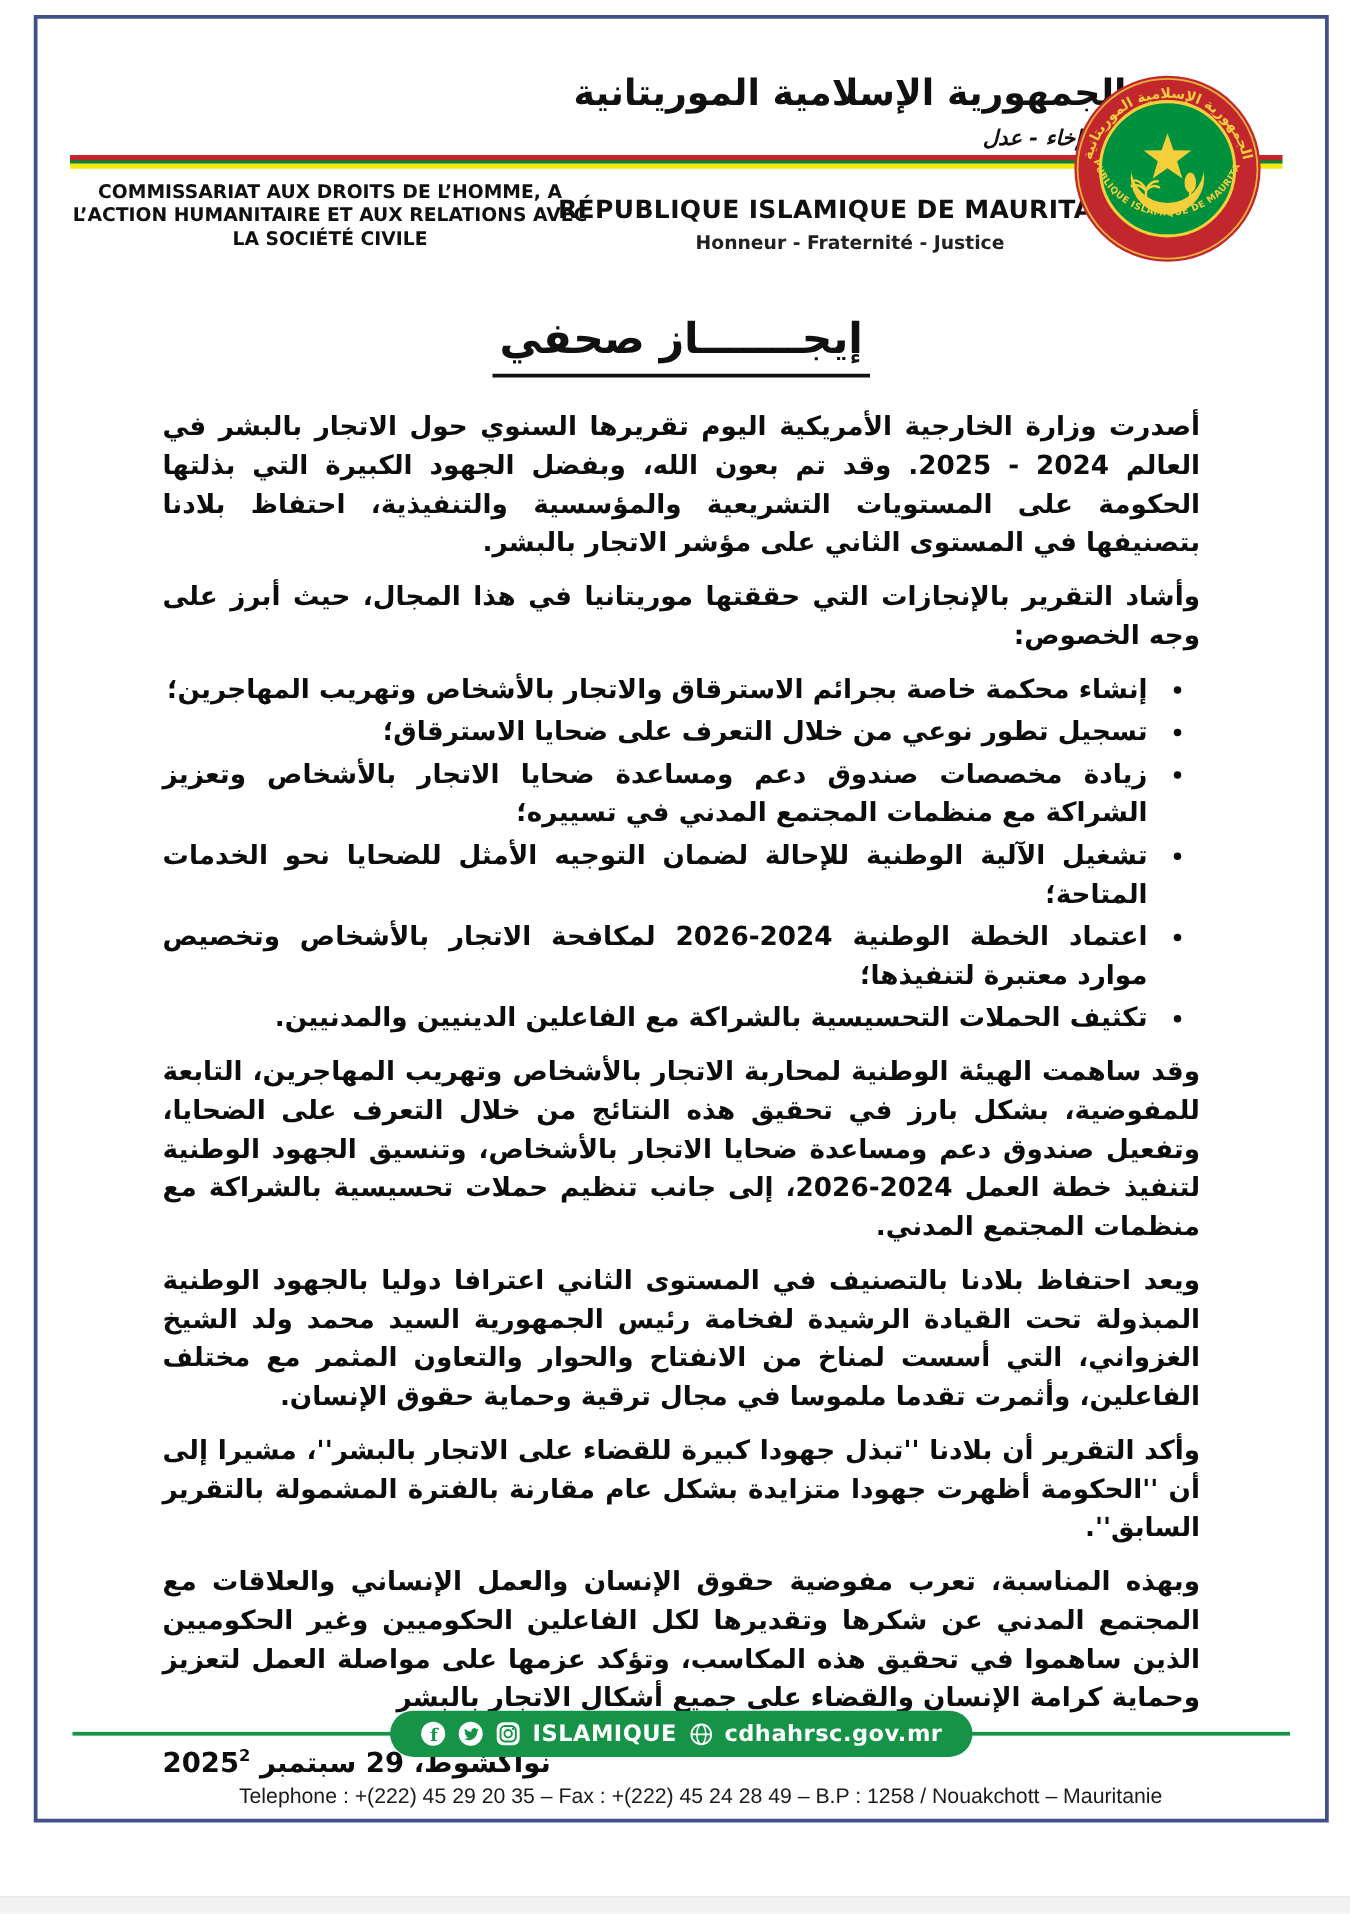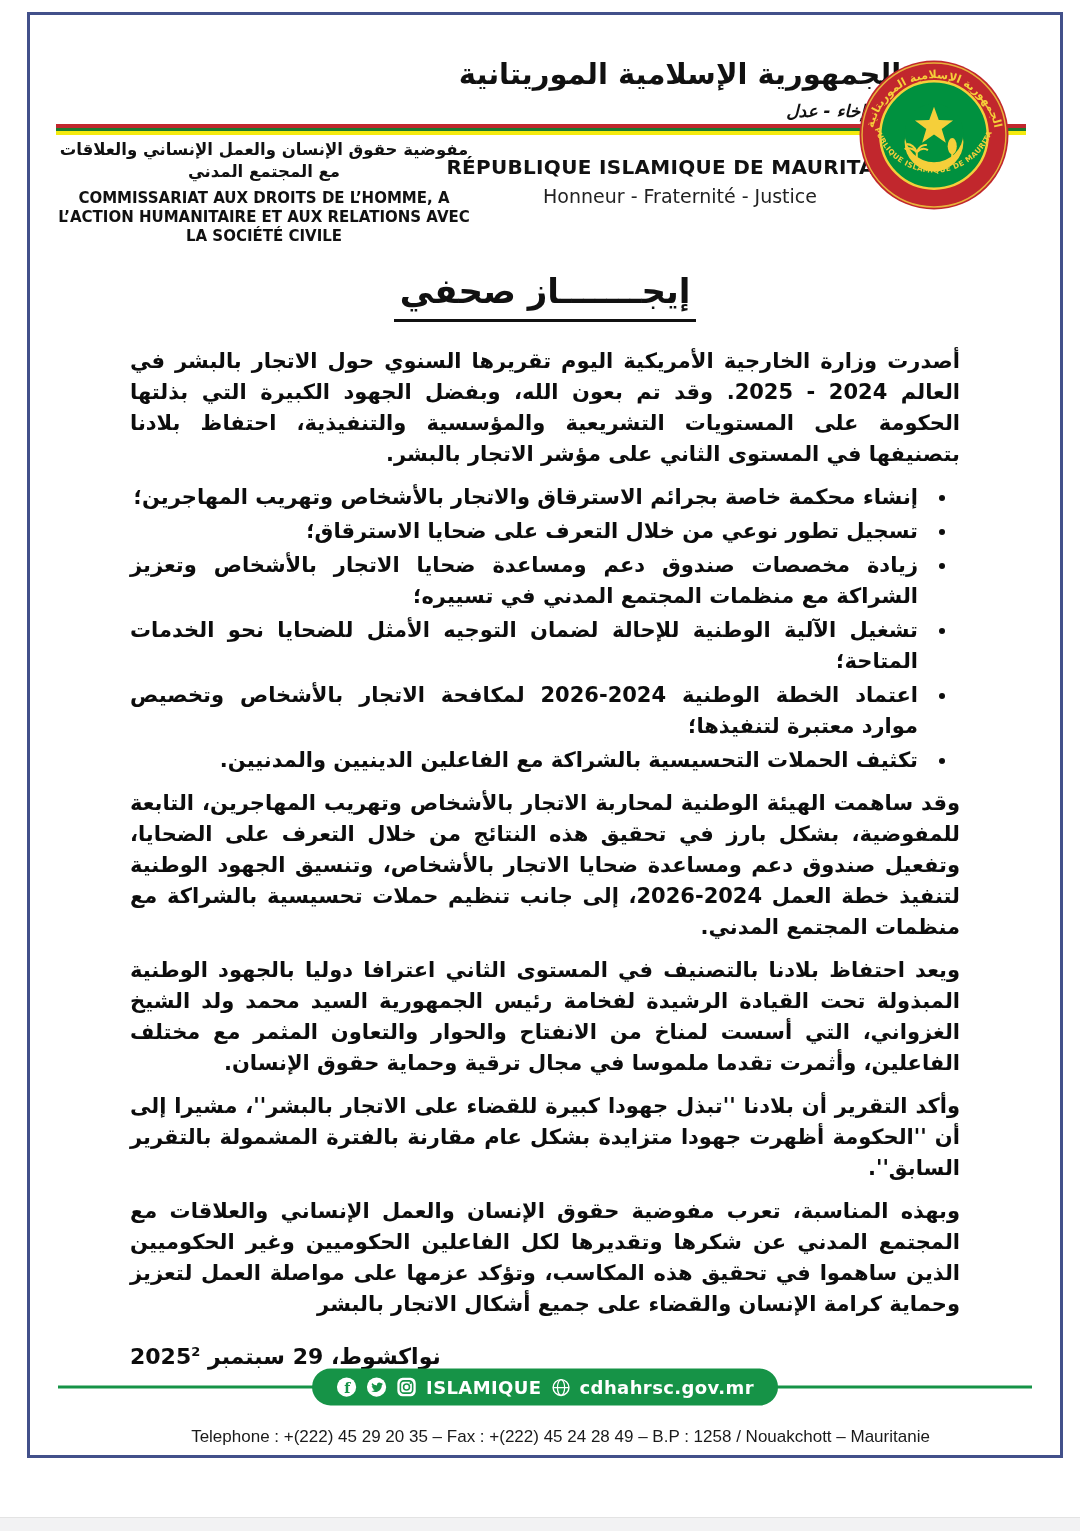--- a/index.html
+++ b/index.html
@@ -49,26 +49,26 @@
     text-align: center;
   }
   .org-ar { direction: rtl; font-size: 16.5px; font-weight: bold; line-height: 1.35; }
   .org-fr { font-size: 15px; font-weight: bold; line-height: 1.28; margin-top: 5px; }
 
   .republic-block {
     position: absolute; top: 140px; left: 405px; width: 490px;
     text-align: center;
   }
   .republic { font-size: 20px; font-weight: bold; letter-spacing: 0.3px; }
-  .motto-fr { font-size: 19px; font-weight: normal; margin-top: 6px; color: #222; }
+  .motto-fr { font-size: 15px; font-weight: bold; margin-top: 6px; color: #222; }
 
   .seal { position: absolute; top: 44px; right: 50px; width: 152px; height: 152px; z-index: 2; }
 
   
-  .title-wrap { text-align: center; margin-top: 20px; }
+  .title-wrap { text-align: center; margin-top: 0; }
   .title {
     display: inline-block; direction: rtl;
     font-size: 34px; font-weight: bold;
     border-bottom: 3px solid #111; padding: 0 6px 8px;
   }
 
   
   .content {
     direction: rtl; text-align: justify;
     padding: 24px 100px 0 100px;
@@ -122,21 +122,20 @@
       <div class="red"></div>
       <div class="green"></div>
       <div class="yellow"></div>
     </div>
 
     <div class="calligraphy">الجمهورية الإسلامية الموريتانية</div>
 
     <div class="motto-ar">شرف - إخاء - عدل</div>
 
     <div class="org-block">
-      <div class="org-ar">مفوضية حقوق الإنسان والعمل الإنساني والعلاقات مع المجتمع المدني</div>
       <div class="org-fr">COMMISSARIAT AUX DROITS DE L’HOMME, A L’ACTION HUMANITAIRE ET AUX RELATIONS AVEC LA SOCIÉTÉ CIVILE</div>
     </div>
 
     <div class="republic-block">
       <div class="republic">RÉPUBLIQUE ISLAMIQUE DE MAURITANIE</div>
       <div class="motto-fr">Honneur - Fraternité - Justice</div>
     </div>
 
     <svg class="seal" viewBox="0 0 150 150">
       <circle cx="75" cy="75" r="73.5" fill="#c1272d"></circle>
@@ -172,20 +171,21 @@
       </text>
     </svg>
   </div>
 
   <div class="title-wrap">
     <div class="title">إيجـــــــاز صحفي</div>
   </div>
 
   <div class="content">
     <p>أصدرت وزارة الخارجية الأمريكية اليوم تقريرها السنوي حول الاتجار بالبشر في العالم 2024 - 2025. وقد تم بعون الله، وبفضل الجهود الكبيرة التي بذلتها الحكومة على المستويات التشريعية والمؤسسية والتنفيذية، احتفاظ بلادنا بتصنيفها في المستوى الثاني على مؤشر الاتجار بالبشر.</p>
+    <p>وأشاد التقرير بالإنجازات التي حققتها موريتانيا في هذا المجال، حيث أبرز على وجه الخصوص:</p>
 
     <ul>
       <li>إنشاء محكمة خاصة بجرائم الاسترقاق والاتجار بالأشخاص وتهريب المهاجرين؛</li>
       <li>تسجيل تطور نوعي من خلال التعرف على ضحايا الاسترقاق؛</li>
       <li>زيادة مخصصات صندوق دعم ومساعدة ضحايا الاتجار بالأشخاص وتعزيز الشراكة مع منظمات المجتمع المدني في تسييره؛</li>
       <li>تشغيل الآلية الوطنية للإحالة لضمان التوجيه الأمثل للضحايا نحو الخدمات المتاحة؛</li>
       <li>اعتماد الخطة الوطنية 2024-2026 لمكافحة الاتجار بالأشخاص وتخصيص موارد معتبرة لتنفيذها؛</li>
       <li>تكثيف الحملات التحسيسية بالشراكة مع الفاعلين الدينيين والمدنيين.</li>
     </ul>
 

